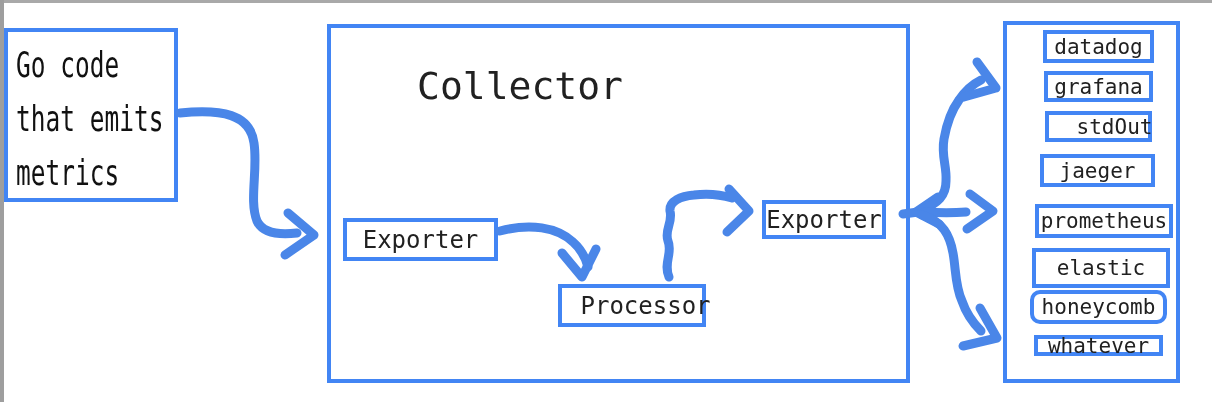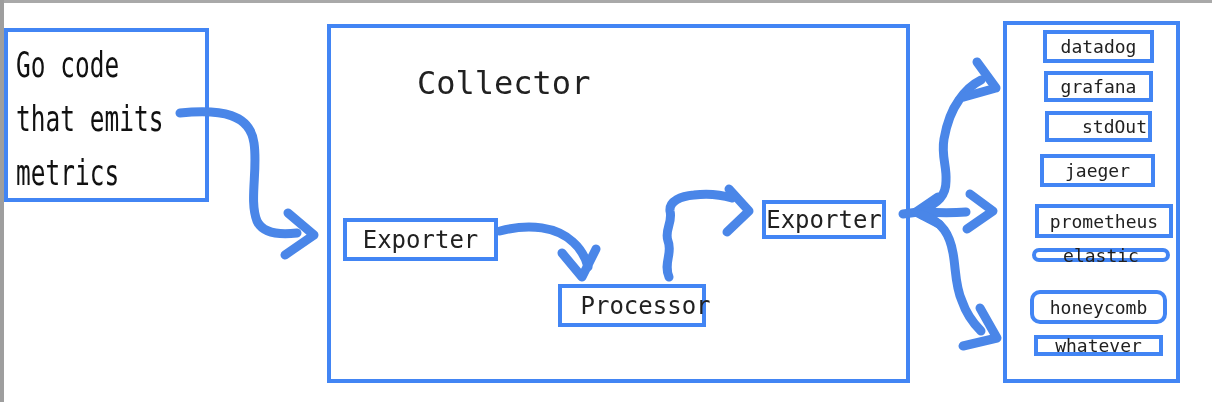--- a/index.html
+++ b/index.html
@@ -5,49 +5,49 @@
   html,body{margin:0;padding:0;background:#fff;}
   #canvas{
     position:relative;width:1212px;height:410px;background:#ffffff;
     overflow:hidden;font-family:"DejaVu Sans Mono","Liberation Mono",monospace;
   }
   .edge-top{position:absolute;left:0;top:0;width:1212px;height:3px;background:#a9a9a9;}
   .edge-left{position:absolute;left:0;top:0;width:4px;height:402px;background:#9e9e9e;}
 
   .bluebox{position:absolute;box-sizing:border-box;border:4px solid #4285f4;background:#fff;}
 
-  .source-box{left:4px;top:28px;width:205px;height:174px;}
+  .source-box{left:4px;top:28px;width:174px;height:174px;}
   .source-text{
     position:absolute;left:8px;top:6px;width:250px;
     font-size:36px;line-height:54px;color:#111;
     transform:scaleX(0.68);transform-origin:top left;white-space:nowrap;
   }
   .source-text span{display:block;}
 
   .collector-box{left:327px;top:24px;width:583px;height:359px;}
   .collector-title{
-    position:absolute;left:417px;top:64px;font-size:32px;color:#212121;white-space:nowrap;
+    position:absolute;left:417px;top:64px;font-size:38px;color:#212121;white-space:nowrap;
   }
 
   .stage{display:flex;align-items:center;justify-content:center;
          font-size:24px;color:#212121;white-space:nowrap;}
   .stage-receiver {left:343px;top:218px;width:155px;height:43px;}
   .stage-processor{left:558px;top:284px;width:148px;height:43px;padding-left:27px;}
   .stage-exporter {left:762px;top:200px;width:124px;height:39px;}
 
   .dest-panel{left:1003px;top:21px;width:177px;height:362px;}
   .dest{position:absolute;box-sizing:border-box;border:4px solid #4285f4;background:#fff;
         display:flex;align-items:center;justify-content:center;
-        font-size:18px;color:#212121;white-space:nowrap;}
+        font-size:21px;color:#212121;white-space:nowrap;}
   .d0{left:1043px;top:30px;width:111px;height:33px;}
   .d1{left:1044px;top:71px;width:109px;height:31px;}
   .d2{left:1045px;top:111px;width:107px;height:31px;padding-left:32px;}
   .d3{left:1040px;top:154px;width:115px;height:33px;}
   .d4{left:1035px;top:204px;width:138px;height:34px;}
-  .d5{left:1032px;top:248px;width:138px;height:14px;border-radius:14px;}
+  .d5{left:1032px;top:248px;width:138px;height:40px;}
   .d6{left:1030px;top:290px;width:137px;height:34px;border-radius:10px;}
   .d7{left:1034px;top:335px;width:129px;height:21px;}
 
   .arrows{position:absolute;left:0;top:0;z-index:5;pointer-events:none;}
   .arrows path{fill:none;stroke:#4a86e8;stroke-width:9;stroke-linecap:round;stroke-linejoin:round;}
 </style>
 </head>
 <body>
 
 <div id="canvas">

